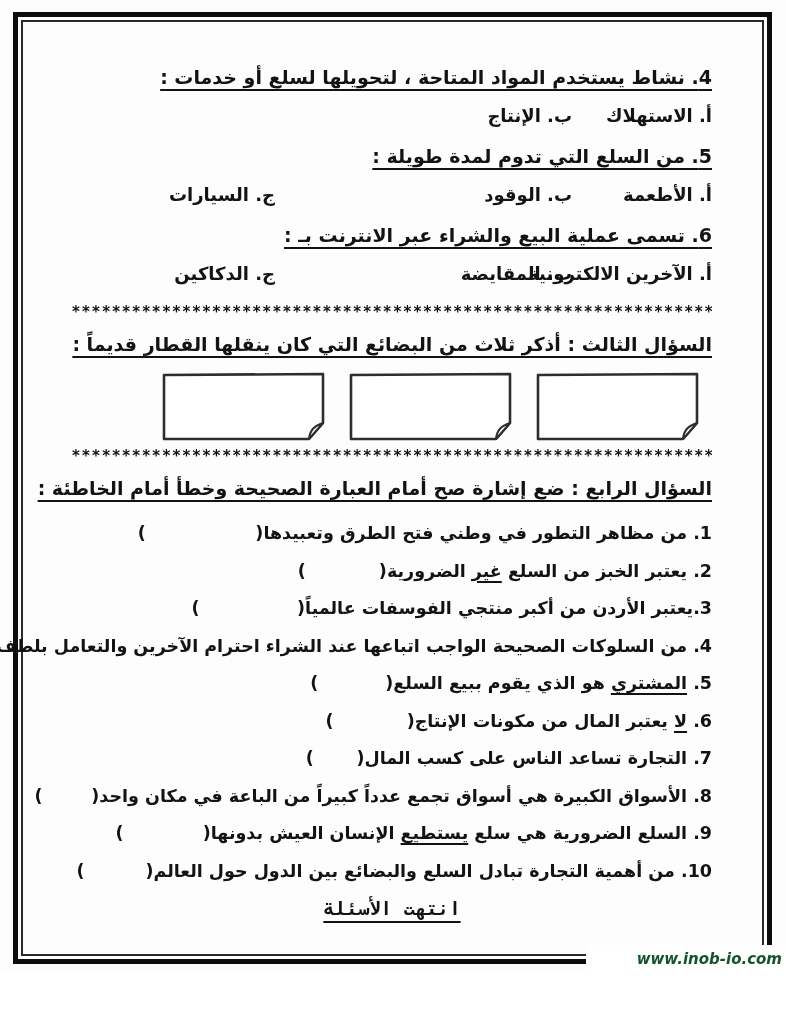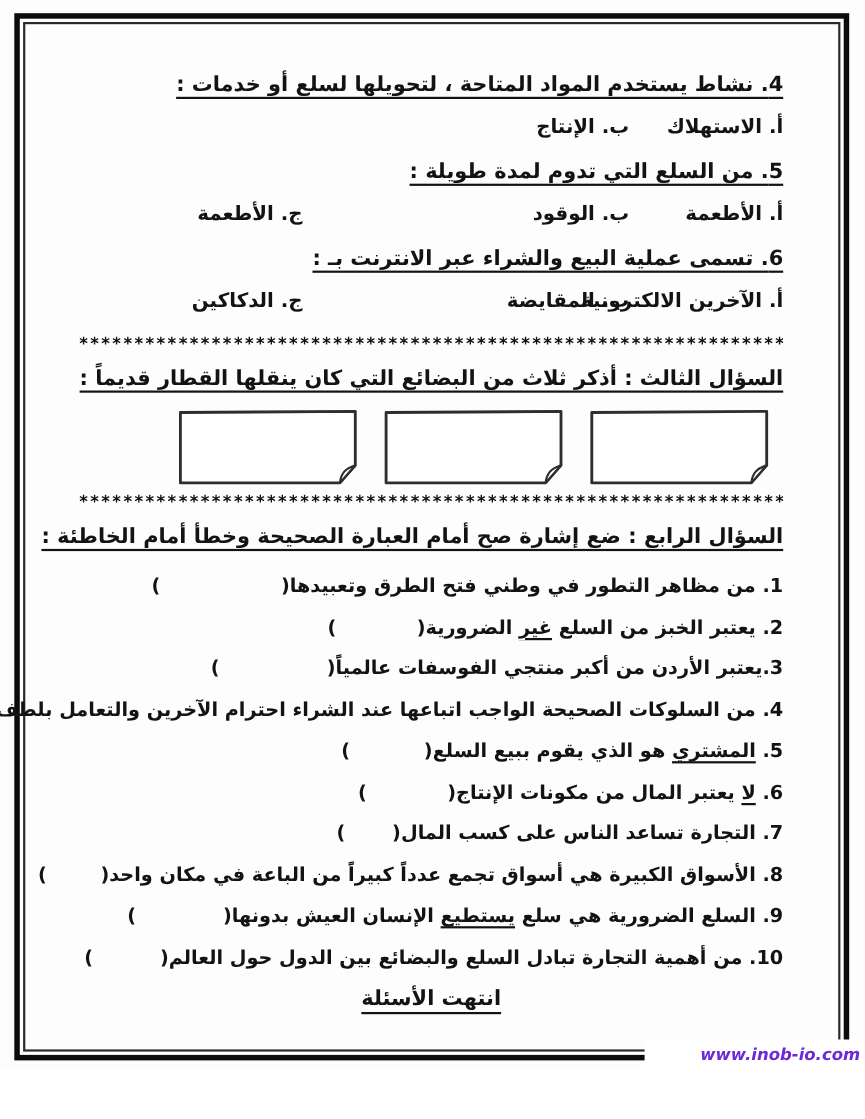--- a/index.html
+++ b/index.html
@@ -28,25 +28,25 @@
   .abox svg{display:block;}
 
   .tf-list{margin-top:22px;}
   .tf-item{font-size:17.5px;font-weight:bold;white-space:nowrap;line-height:24px;
         margin-bottom:13.5px;}
   .uw{text-decoration:underline;text-decoration-thickness:1.5px;text-underline-offset:4px;}
   .paren{direction:ltr;unicode-bidi:embed;white-space:pre;margin-inline-start:5px;
         font-weight:bold;}
 
   .footer{font-size:19px;font-weight:bold;text-align:center;margin-top:14px;}
-  .footer span{text-decoration:underline;text-decoration-thickness:1.6px;text-underline-offset:6px;}
+  .footer span{text-decoration:underline;text-decoration-thickness:1.6px;text-underline-offset:6px;font-family:Liberation Mono, monospace;}
 
   .watermark{position:absolute;right:0;bottom:0;width:196px;height:27px;background:#fff;
         display:flex;align-items:center;justify-content:flex-end;padding-right:4px;
-        font-size:15px;font-weight:bold;font-style:italic;direction:ltr;color:#6d28d9;
+        font-size:15px;font-weight:bold;font-style:italic;direction:ltr;color:#14532d;
         font-family:"DejaVu Sans",sans-serif;}
 </style>
 </head>
 <body>
 
 <div class="page">
   <div class="frame-outer"></div>
   <div class="frame-inner"></div>
 
   <div class="content">
@@ -54,21 +54,21 @@
     <div class="q-title">4. نشاط يستخدم المواد المتاحة ، لتحويلها لسلع أو خدمات :</div>
     <div class="opts">
       <div class="opt">أ. الاستهلاك</div>
       <div class="opt">ب. الإنتاج</div>
     </div>
 
     <div class="q-title">5. من السلع التي تدوم لمدة طويلة :</div>
     <div class="opts">
       <div class="opt">أ. الأطعمة</div>
       <div class="opt">ب. الوقود</div>
-      <div class="opt">ج. الأطعمة</div>
+      <div class="opt">ج. السيارات</div>
     </div>
 
     <div class="q-title">6. تسمى عملية البيع والشراء عبر الانترنت بـ :</div>
     <div class="opts">
       <div class="opt">أ. الآخرين الالكترونية</div>
       <div class="opt">ب. المقايضة</div>
       <div class="opt">ج. الدكاكين</div>
     </div>
 
     <div class="stars">******************************************************************</div>

